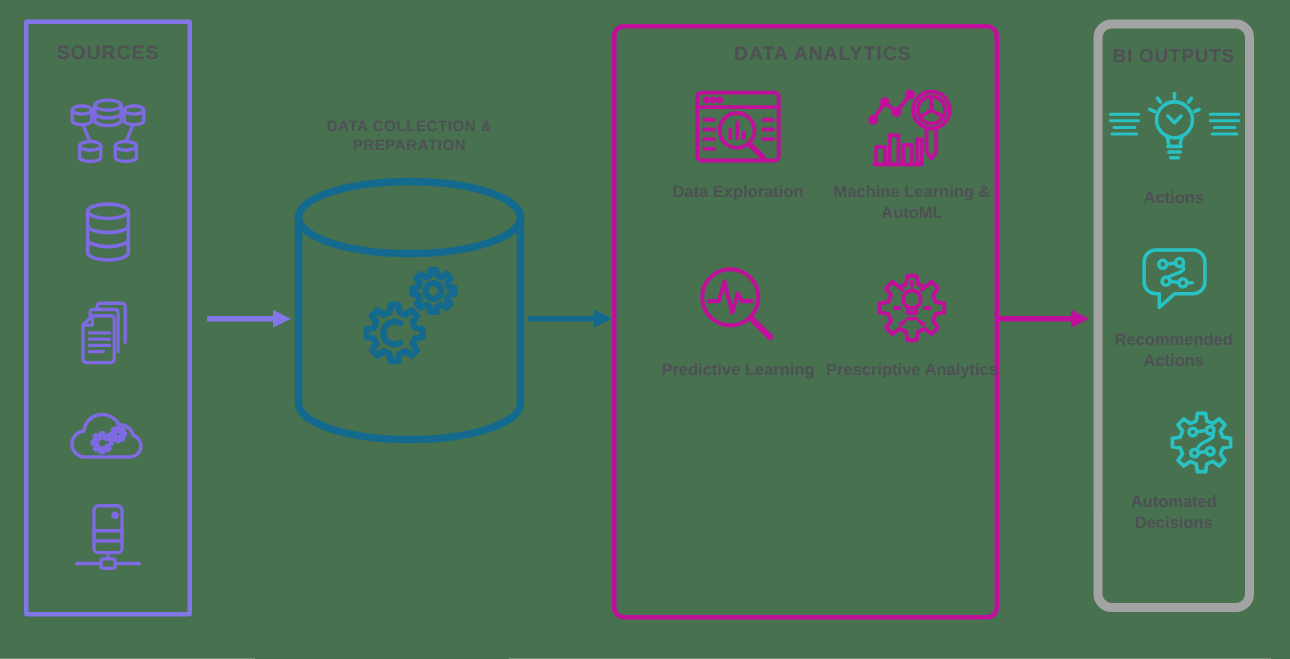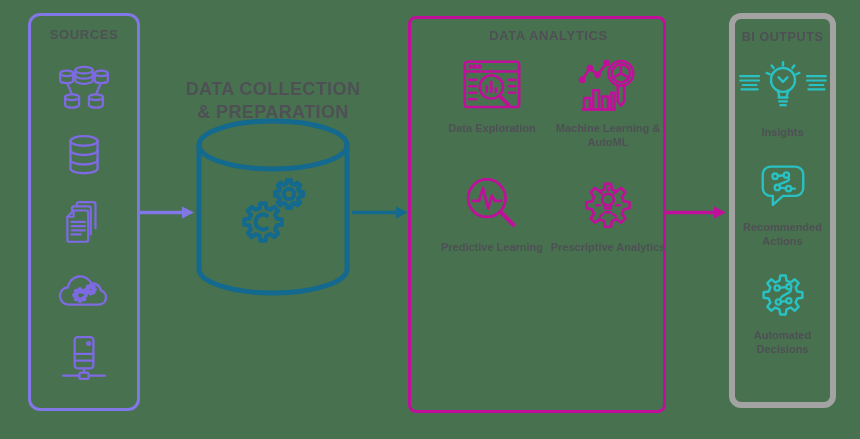--- a/index.html
+++ b/index.html
@@ -10,26 +10,26 @@
   .box{position:absolute;box-sizing:border-box;display:flex;flex-direction:column;align-items:center;}
   .box-title{font-weight:bold;color:#4E5055;letter-spacing:.6px;text-align:center;}
   .lbl{font-weight:bold;color:#4E5055;text-align:center;line-height:1.25;font-size:11px;}
   svg{fill:none;stroke-linecap:round;stroke-linejoin:round;display:block;}
   .pu{stroke:#7E6AE2;}
   .mg{stroke:#C0109B;}
   .tl{stroke:#29C2C4;}
   .dt{stroke:#13698E;}
 
   
-  #sources{left:28px;top:13px;width:112px;height:398px;border:3px solid #8177E6;border-radius:12px;}
+  #sources{left:16px;top:13px;width:112px;height:398px;border:3px solid #8177E6;border-radius:2px;}
   #sources .box-title{margin-top:11px;font-size:13px;}
   #sources .src-icons{flex:1;display:flex;flex-direction:column;align-items:center;justify-content:space-evenly;padding:4px 0 8px 0;}
 
   
-  #collection-title{position:absolute;left:183px;top:78px;width:180px;font-size:18px;font-weight:bold;color:#4E5055;text-align:center;line-height:1.3;letter-spacing:.4px;}
+  #collection-title{position:absolute;left:183px;top:78px;width:180px;font-size:10px;font-weight:bold;color:#4E5055;text-align:center;line-height:1.3;letter-spacing:.4px;}
   #cylinder{position:absolute;left:192px;top:117px;}
 
   
   .arrow{position:absolute;}
   #arrow-1{left:138px;top:205px;}
   #arrow-2{left:352px;top:205px;}
   #arrow-3{left:664px;top:205px;}
 
   
   #analytics{left:408px;top:16px;width:258px;height:397px;border:3px solid #C0109B;border-radius:8px;padding-left:23px;}
@@ -38,21 +38,21 @@
   .cell{display:flex;flex-direction:column;align-items:center;}
   .cell .lbl{margin-top:7px;width:116px;}
 
   
   #bi{left:729px;top:13px;width:107px;height:395px;border:6px solid #a3a3a3;border-radius:12px;}
   #bi .box-title{margin-top:11px;font-size:12.5px;}
   #bi .cell .lbl{width:92px;}
   #bi .cell{margin-top:0;}
   #bi .bi-gap1{margin-top:17px;}
   #bi .bi-gap2{margin-top:22px;justify-content:space-between;}
-  #bi .bi-gap3{margin-top:20px;}
+  #bi .bi-gap3{margin-top:20px;align-items:flex-end;}
 </style>
 </head>
 <body>
 
 <svg width="0" height="0" style="position:absolute">
   <defs>
     <path id="gearP" d="M11.64,-2.9 L15.84,-2.23 L15.84,2.23 L11.64,2.9 L10.28,6.18 L12.78,9.63 L9.63,12.78 L6.18,10.28 L2.9,11.64 L2.23,15.84 L-2.23,15.84 L-2.9,11.64 L-6.18,10.28 L-9.63,12.78 L-12.78,9.63 L-10.28,6.18 L-11.64,2.9 L-15.84,2.23 L-15.84,-2.23 L-11.64,-2.9 L-10.28,-6.18 L-12.78,-9.63 L-9.63,-12.78 L-6.18,-10.28 L-2.9,-11.64 L-2.23,-15.84 L2.23,-15.84 L2.9,-11.64 L6.18,-10.28 L9.63,-12.78 L12.78,-9.63 L10.28,-6.18 Z"></path>
   </defs>
 </svg>
 
@@ -242,21 +242,21 @@
         <line x1="49" y1="9.5" x2="46.5" y2="10.5"></line>
         <line x1="2" y1="12" x2="17" y2="12" stroke-width="1.6"></line>
         <line x1="2" y1="15.5" x2="17" y2="15.5" stroke-width="1.6"></line>
         <line x1="4" y1="19" x2="15" y2="19" stroke-width="1.6"></line>
         <line x1="3" y1="22.5" x2="16" y2="22.5" stroke-width="1.6"></line>
         <line x1="55" y1="12" x2="70" y2="12" stroke-width="1.6"></line>
         <line x1="55" y1="15.5" x2="70" y2="15.5" stroke-width="1.6"></line>
         <line x1="57" y1="19" x2="68" y2="19" stroke-width="1.6"></line>
         <line x1="56" y1="22.5" x2="69" y2="22.5" stroke-width="1.6"></line>
       </svg>
-      <div class="lbl">Insights</div>
+      <div class="lbl">Actions</div>
     </div>
 
     <div class="cell bi-gap2">
       <svg width="54" height="52" viewBox="0 0 48 46" class="tl" stroke-width="2.1">
         <path d="M13,4 h22 a7,7 0 0 1 7,7 v12 a7,7 0 0 1 -7,7 H24 l-9,8 v-8 h-2 a7,7 0 0 1 -7,-7 V11 a7,7 0 0 1 7,-7 z"></path>
         <circle cx="17" cy="12.5" r="2.4"></circle>
         <circle cx="27" cy="11.5" r="2.4"></circle>
         <circle cx="19" cy="22.5" r="2.4"></circle>
         <circle cx="29" cy="23.5" r="2.4"></circle>
         <line x1="19.5" y1="12.3" x2="24.5" y2="11.7"></line>

